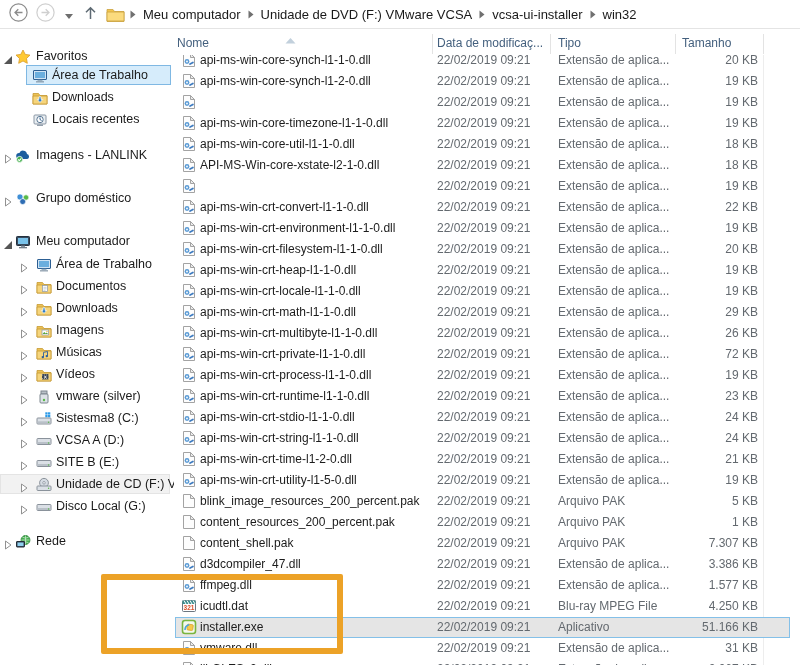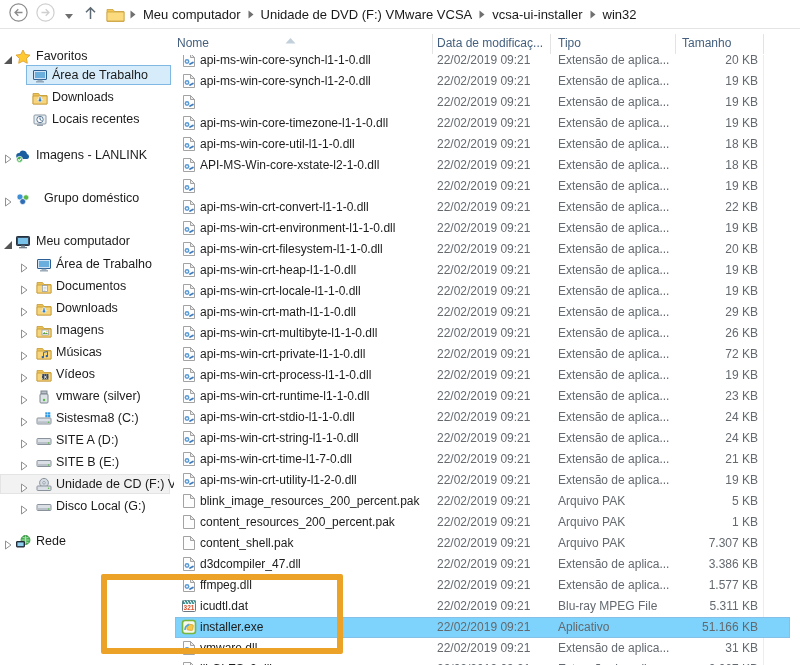--- a/index.html
+++ b/index.html
@@ -32,21 +32,21 @@
   
   .listheader{position:absolute;left:175px;top:29px;width:625px;height:26px;background:#fff;z-index:4;}
   .hcell{position:absolute;top:7px;font-size:12px;color:#44607e;white-space:nowrap;}
   .hsep{position:absolute;top:5px;height:20px;width:1px;background:#e3e3e3;}
   .sortarrow{position:absolute;left:110px;top:1px;}
 
   
   .vline{position:absolute;left:763px;top:30px;height:635px;width:1px;background:#ededed;z-index:0;}
   .filelist{position:absolute;left:175px;top:50px;width:625px;height:615px;overflow:hidden;z-index:1;}
   .row{position:relative;height:21px;width:615px;}
-  .rowsel{background:#7dd3fc;box-shadow:inset 0 0 0 1px #84c0e8;}
+  .rowsel{background:#e5e5e5;box-shadow:inset 0 0 0 1px #84c0e8;}
   .ficon{position:absolute;left:6px;top:2px;width:16px;height:16px;}
   .ficon svg{display:block;}
   .fname{position:absolute;left:25px;top:3px;font-size:12px;color:#1c1c1c;white-space:nowrap;}
   .fdate{position:absolute;left:262px;top:3px;font-size:12px;color:#63696f;white-space:nowrap;}
   .ftype{position:absolute;left:383px;top:3px;font-size:12px;color:#63696f;white-space:nowrap;}
   .fsize{position:absolute;left:455px;top:3px;width:128px;text-align:right;font-size:12px;color:#63696f;white-space:nowrap;}
 
   
   .annotation{position:absolute;left:101px;top:574px;width:230px;height:68px;
     border:6px solid #eca227;border-radius:2px;z-index:10;}
@@ -177,21 +177,21 @@
         <span class="twisty"><svg width="10" height="10" viewBox="0 0 10 10">
             <path d="M2.5 1l5.5 4-5.5 4z" fill="#fff" stroke="#919191"></path>
           </svg></span>
         <span class="icn" style="left: 15px;">
           <svg width="16" height="16" viewBox="0 0 16 16">
             <circle cx="5" cy="6" r="3" fill="#3f8fd6" stroke="#fff" stroke-width="0.6"></circle>
             <circle cx="11" cy="6.5" r="2.7" fill="#58b947" stroke="#fff" stroke-width="0.6"></circle>
             <circle cx="7.7" cy="10.6" r="2.9" fill="#2e6db4" stroke="#fff" stroke-width="0.6"></circle>
           </svg>
         </span>
-        <span class="slabel" style="left: 44px;">Grupo doméstico</span>
+        <span class="slabel" style="left: 36px;">Grupo doméstico</span>
       </div>
       <div class="side-row" style="margin-top: 24px; height: 19px;">
         <span class="twisty"><svg width="10" height="10" viewBox="0 0 10 10">
             <path d="M9 1v8H1z" fill="#555"></path>
           </svg></span>
         <span class="icn" style="left: 15px;">
           <svg width="16" height="16" viewBox="0 0 16 16">
             <rect x="1.5" y="2.5" width="13" height="9" rx="0.8" fill="#394b5e" stroke="#22303e"></rect>
             <rect x="3" y="4" width="10" height="6" fill="#79c2ea"></rect>
             <rect x="6" y="11.6" width="4" height="1.4" fill="#8a97a5"></rect>
@@ -320,21 +320,21 @@
         <span class="twisty tw2"><svg width="10" height="10" viewBox="0 0 10 10">
             <path d="M2.5 1l5.5 4-5.5 4z" fill="#fff" stroke="#919191"></path>
           </svg></span>
         <span class="icn" style="left: 36px;">
           <svg width="16" height="16" viewBox="0 0 16 16">
             <rect x="1" y="5.5" width="14" height="6" rx="0.8" fill="#dbe0e6" stroke="#8a929b"></rect>
             <rect x="1.5" y="9" width="13" height="2" fill="#b9c0c8"></rect>
             <circle cx="12.6" cy="10" r="0.7" fill="#58b947"></circle>
           </svg>
         </span>
-        <span class="slabel" style="left: 56px;">SITE A (D:)</span>
+        <span class="slabel" style="left: 56px;">VCSA A (D:)</span>
       </div>
       <div class="side-row">
         <span class="twisty tw2"><svg width="10" height="10" viewBox="0 0 10 10">
             <path d="M2.5 1l5.5 4-5.5 4z" fill="#fff" stroke="#919191"></path>
           </svg></span>
         <span class="icn" style="left: 36px;">
           <svg width="16" height="16" viewBox="0 0 16 16">
             <rect x="1" y="5.5" width="14" height="6" rx="0.8" fill="#dbe0e6" stroke="#8a929b"></rect>
             <rect x="1.5" y="9" width="13" height="2" fill="#b9c0c8"></rect>
             <circle cx="12.6" cy="10" r="0.7" fill="#58b947"></circle>
@@ -675,36 +675,36 @@
       <div class="row">
         <span class="ficon">
           <svg width="16" height="16" viewBox="0 0 16 16">
             <path d="M2.5 1.5h7l4 4v9h-11z" fill="#fdfdfd" stroke="#a3a3a3"></path>
             <path d="M9.5 1.5v4h4z" fill="#ececec" stroke="#a3a3a3"></path>
             <circle cx="6" cy="9.5" r="2.4" fill="#5b9bd5"></circle>
             <circle cx="6" cy="9.5" r="0.9" fill="#fff"></circle>
             <rect x="8" y="10.4" width="5" height="1.8" rx="0.9" fill="#3e7bbf" transform="rotate(-28 10.5 11.3)"></rect>
           </svg>
         </span>
-        <span class="fname">api-ms-win-crt-time-l1-7-0.dll</span>
+        <span class="fname">api-ms-win-crt-time-l1-2-0.dll</span>
         <span class="fdate">22/02/2019 09:21</span>
         <span class="ftype">Extensão de aplica...</span>
         <span class="fsize">21 KB</span>
       </div>
       <div class="row">
         <span class="ficon">
           <svg width="16" height="16" viewBox="0 0 16 16">
             <path d="M2.5 1.5h7l4 4v9h-11z" fill="#fdfdfd" stroke="#a3a3a3"></path>
             <path d="M9.5 1.5v4h4z" fill="#ececec" stroke="#a3a3a3"></path>
             <circle cx="6" cy="9.5" r="2.4" fill="#5b9bd5"></circle>
             <circle cx="6" cy="9.5" r="0.9" fill="#fff"></circle>
             <rect x="8" y="10.4" width="5" height="1.8" rx="0.9" fill="#3e7bbf" transform="rotate(-28 10.5 11.3)"></rect>
           </svg>
         </span>
-        <span class="fname">api-ms-win-crt-utility-l1-2-0.dll</span>
+        <span class="fname">api-ms-win-crt-utility-l1-5-0.dll</span>
         <span class="fdate">22/02/2019 09:21</span>
         <span class="ftype">Extensão de aplica...</span>
         <span class="fsize">19 KB</span>
       </div>
       <div class="row">
         <span class="ficon">
           <svg width="16" height="16" viewBox="0 0 16 16">
             <path d="M2.5 1.5h7l4 4v9h-11z" fill="#fdfdfd" stroke="#a3a3a3"></path>
             <path d="M9.5 1.5v4h4z" fill="#ececec" stroke="#a3a3a3"></path>
           </svg>
@@ -773,21 +773,21 @@
           <svg width="16" height="16" viewBox="0 0 16 16">
             <rect x="1.5" y="2.5" width="13" height="11" rx="1" fill="#fff" stroke="#6b7680"></rect>
             <rect x="1.5" y="2.5" width="13" height="3.5" fill="#3d8f8f"></rect>
             <path d="M3 2.5l2 3.5M6 2.5l2 3.5M9 2.5l2 3.5M12 2.5l2 3.5" stroke="#fff" stroke-width="1"></path>
             <text x="8" y="11.8" font-size="6.5" font-weight="bold" fill="#d84f2a" text-anchor="middle" font-family="Liberation Sans, sans-serif">321</text>
           </svg>
         </span>
         <span class="fname">icudtl.dat</span>
         <span class="fdate">22/02/2019 09:21</span>
         <span class="ftype">Blu-ray MPEG File</span>
-        <span class="fsize">5.311 KB</span>
+        <span class="fsize">4.250 KB</span>
       </div>
       <div class="row rowsel">
         <span class="ficon">
           <svg width="16" height="16" viewBox="0 0 16 16">
             <rect x="1.5" y="1.5" width="13" height="13" rx="2.5" fill="#f3f9ee" stroke="#7ab53e" stroke-width="1.6"></rect>
             <rect x="6.2" y="5.4" width="5.8" height="5.8" rx="1" fill="#f7c84a" stroke="#d9a32e" stroke-width="0.8" transform="rotate(8 9 8.3)"></rect>
             <path d="M4 11c0-2.6 1.6-4.7 4.2-5.2" fill="none" stroke="#4aa3d8" stroke-width="1.6"></path>
           </svg>
         </span>
         <span class="fname">installer.exe</span>

